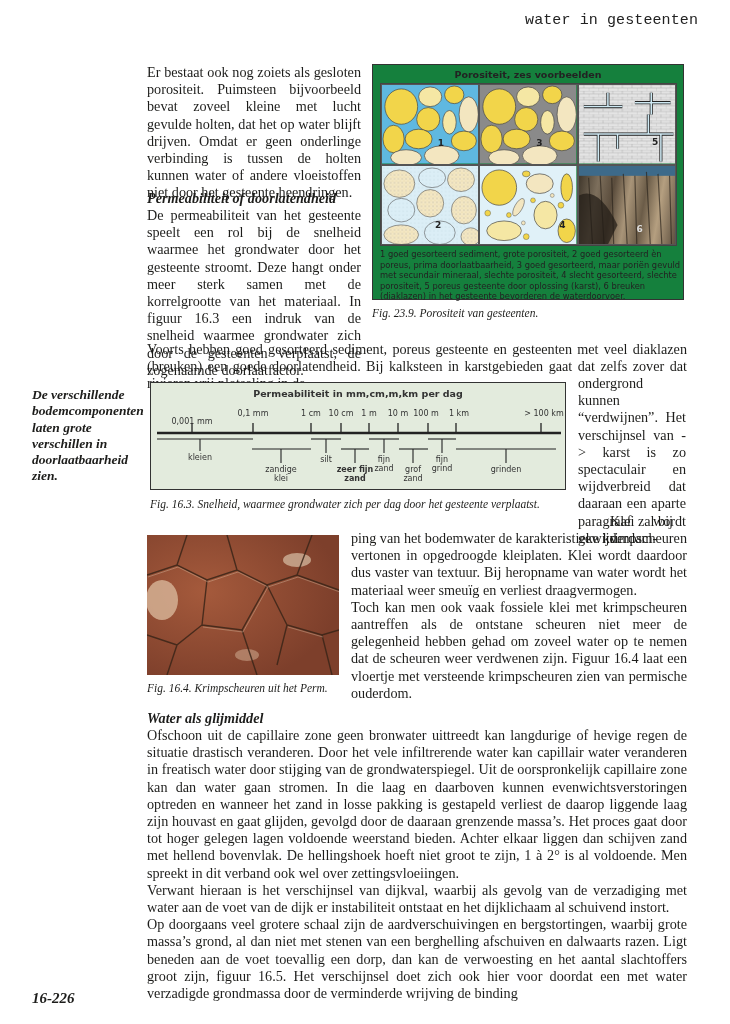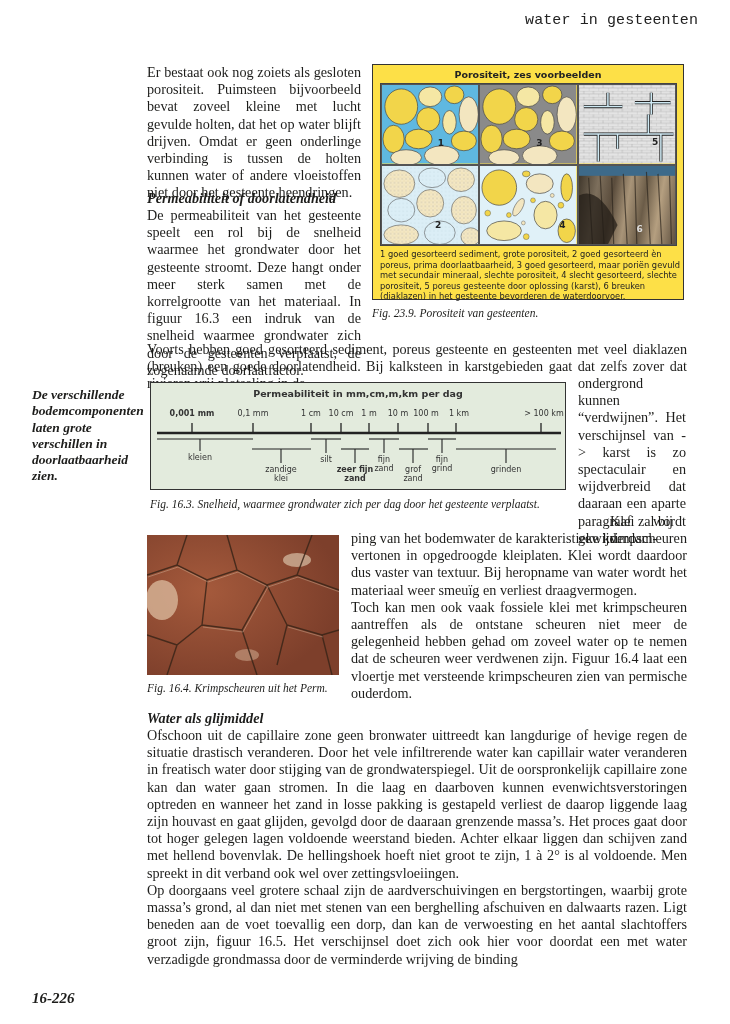--- a/index.html
+++ b/index.html
@@ -8,21 +8,21 @@
   .abs { position: absolute; }
   .running-head { right: 32px; top: 12px; font-family: Liberation Mono, monospace; font-size: 15px; color: #222; letter-spacing: 0.1px; text-align: center; }
   .body-text { font-size: 14.2px; line-height: 17.2px; text-align: justify; }
   .body-text p { margin: 0; }
   .subhead { font-style: italic; font-weight: bold; font-size: 14.2px; line-height: 17.2px; }
   .caption { font-style: italic; font-size: 11.5px; line-height: 14px; }
   .margin-note { font-style: italic; font-weight: bold; font-size: 13.5px; line-height: 16.3px; }
   .page-num { font-style: italic; font-weight: bold; font-size: 15px; }
 
   
-  .fig2 { left: 372px; top: 64px; width: 312px; height: 236px; border: 1px solid #333; background: #fde047; }
+  .fig2 { left: 372px; top: 64px; width: 312px; height: 236px; border: 1px solid #333; background: #15803d; }
   .fig2-title { position: absolute; left: 0; right: 0; top: 4px; text-align: center; font-family: "DejaVu Sans", sans-serif; font-size: 9.5px; font-weight: bold; color: #222; }
   .fig2-grid { position: absolute; left: 7px; top: 18px; width: 297px; height: 163px; display: grid; grid-template-columns: repeat(3, 1fr); grid-template-rows: repeat(2, 1fr); gap: 0; border: 1px solid #444; }
   .tile { position: relative; overflow: hidden; border: 1px solid #555; }
   .tile svg { width: 100%; height: 100%; display: block; }
   .tile-num { position: absolute; font-family: "DejaVu Sans", sans-serif; font-size: 9px; font-weight: bold; color: #222; }
   .fig2-text { position: absolute; left: 7px; top: 184px; width: 300px; font-family: "DejaVu Sans", sans-serif; font-size: 8.3px; line-height: 10.6px; color: #222; }
 
   
   .fig3 { left: 150px; top: 382px; width: 416px; height: 108px; border: 1px solid #333; background: #e3ebdd; }
   .fig3-title { position: absolute; left: 0; right: 0; top: 5px; text-align: center; font-family: "DejaVu Sans", sans-serif; font-size: 9.5px; font-weight: bold; color: #333; }
@@ -205,21 +205,21 @@
       <line x1="218" y1="56" x2="248" y2="56"></line>
         <line x1="233" y1="56" x2="233" y2="70"></line>
       <line x1="248" y1="66" x2="277" y2="66"></line>
         <line x1="262" y1="66" x2="262" y2="80"></line>
       <line x1="277" y1="56" x2="305" y2="56"></line>
         <line x1="291" y1="56" x2="291" y2="70"></line>
       <line x1="305" y1="66" x2="405" y2="66"></line>
         <line x1="355" y1="66" x2="355" y2="80"></line>
     </g>
   </svg>
-  <span class="tick-label" style="left:41px; top:26px;font-weight:bold;">0,001 mm</span>
+  <span class="tick-label" style="left:41px; top:34px;">0,001 mm</span>
   <span class="tick-label" style="left:102px; top:26px;">0,1 mm</span>
   <span class="tick-label" style="left:160px; top:26px;">1 cm</span>
   <span class="tick-label" style="left:190px; top:26px;">10 cm</span>
   <span class="tick-label" style="left:218px; top:26px;">1 m</span>
   <span class="tick-label" style="left:247px; top:26px;">10 m</span>
   <span class="tick-label" style="left:275px; top:26px;">100 m</span>
   <span class="tick-label" style="left:308px; top:26px;">1 km</span>
   <span class="tick-label" style="left:393px; top:26px;">&gt; 100 km</span>
 
   <span class="range-label" style="left:49px; top:70px;">kleien</span>
@@ -252,16 +252,17 @@
 <div class="abs caption" style="left:147px; top:681px;">Fig. 16.4. Krimpscheuren uit het Perm.</div>
 
 <div class="abs body-text" style="left:351px; top:530px; width:336px;">
   <p>ping van het bodemwater de karakteristieke krimpscheuren vertonen in opgedroogde kleiplaten. Klei wordt daardoor dus vaster van textuur. Bij heropname van water wordt het materiaal weer smeuïg en verliest draagvermogen.</p>
   <p>Toch kan men ook vaak fossiele klei met krimpscheuren aantreffen als de ontstane scheuren niet meer de gelegenheid hebben gehad om zoveel water op te nemen dat de scheuren weer verdwenen zijn. Figuur 16.4 laat een vloertje met versteende krimpscheuren zien van permische ouderdom.</p>
 </div>
 
 <div class="abs subhead" style="left:147px; top:710px; width:300px;">Water als glijmiddel</div>
 <div class="abs body-text" style="left:147px; top:727px; width:540px;">
   <p>Ofschoon uit de capillaire zone geen bronwater uittreedt kan langdurige of hevige regen de situatie drastisch veranderen. Door het vele infiltrerende water kan capillair water veranderen in freatisch water door stijging van de grondwaterspiegel. Uit de oorspronkelijk capillaire zone kan dan water gaan stromen. In die laag en daarboven kunnen evenwichtsverstoringen optreden en wanneer het zand in losse pakking is gestapeld verliest de daarop liggende laag zijn houvast en gaat glijden, gevolgd door de daaraan grenzende massa’s. Het proces gaat door tot hoger gelegen lagen voldoende weerstand bieden. Achter elkaar liggen dan schijven zand met hellend bovenvlak. De hellingshoek hoeft niet groot te zijn, 1 à 2° is al voldoende. Men spreekt in dit verband ook wel over zettingsvloeiingen.</p>
+  <p>Verwant hieraan is het verschijnsel van dijkval, waarbij als gevolg van de verzadiging met water aan de voet van de dijk er instabiliteit ontstaat en het dijklichaam al schuivend instort.</p>
   <p>Op doorgaans veel grotere schaal zijn de aardverschuivingen en bergstortingen, waarbij grote massa’s grond, al dan niet met stenen van een berghelling afschuiven en dalwaarts razen. Ligt beneden aan de voet toevallig een dorp, dan kan de verwoesting en het aantal slachtoffers groot zijn, figuur 16.5. Het verschijnsel doet zich ook hier voor doordat een met water verzadigde grondmassa door de verminderde wrijving de binding</p>
 </div>
 
 <div class="abs page-num" style="left:32px; top:990px;">16-226</div>
 
 </body></html>

